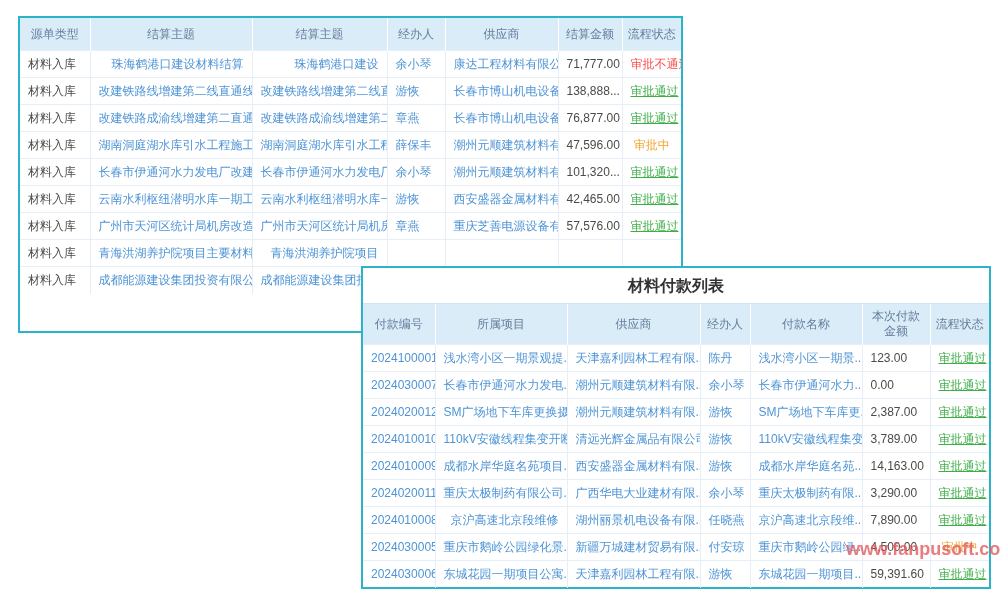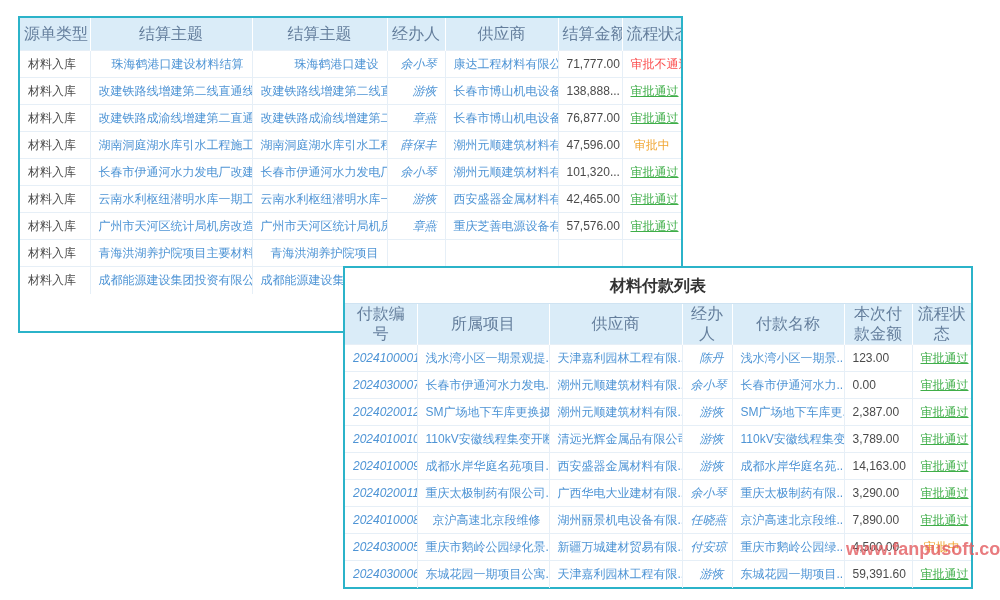--- a/index.html
+++ b/index.html
@@ -7,38 +7,38 @@
     width:1000px;height:600px;position:relative;overflow:hidden;background:#ffffff;
     font-family:"Liberation Sans","DejaVu Sans",sans-serif;
     --cyan:#2bb3c9; --hbg:#daecf8; --htext:#647e9c; --link:#4e94d5; --text:#4a4a4a;
     --green:#3fae49; --orange:#f0a42e; --red:#fb4b4b; --line:#e6eff7; --titleline:#cfe3f2;
   }
   .panel{position:absolute;background:#ffffff;border:2px solid var(--cyan);box-sizing:border-box;}
   .panel-title{font-size:16px;font-weight:bold;color:#333;text-align:center;border-bottom:1px solid var(--titleline);}
   #sp .panel-title{height:37px;line-height:37px;}
   #pp .panel-title{height:35px;line-height:35px;}
   table{border-collapse:collapse;table-layout:fixed;width:100%;}
-  th{background:var(--hbg);color:var(--htext);font-weight:normal;font-size:16px;text-align:center;
+  th{background:var(--hbg);color:var(--htext);font-weight:normal;font-size:12px;text-align:center;
      border-left:1px solid rgba(255,255,255,.9);padding:0 4px;overflow:hidden;}
   th:first-child{border-left:none;}
   #sp th{height:32px;white-space:nowrap;}
   #pp th{height:40px;line-height:1.25;}
   td{height:27px;font-size:12px;padding:0 8px;white-space:nowrap;overflow:hidden;
      border-top:1px solid var(--line);border-left:1px solid var(--line);box-sizing:border-box;}
   td:first-child{border-left:none;}
   .lt{text-align:right;color:var(--link);}
-  .ct{text-align:right;color:var(--link);font-style:italic;}
+  .ct{text-align:left;color:var(--link);}
   .dk{color:var(--text);}
   .amt{text-align:left;color:var(--text);}
   .st{text-align:center;}
   .st-pass{color:var(--green);text-decoration:underline;}
   .st-pending{color:var(--orange);text-align:right;}
   .st-fail{color:var(--red);}
   #sp{left:18px;top:16px;width:665px;height:317px;z-index:1;}
-  #pp{left:343px;top:266px;width:630px;height:323px;z-index:2;}
+  #pp{left:361px;top:266px;width:630px;height:323px;z-index:2;}
   .watermark{position:absolute;left:846px;top:538px;width:152px;z-index:5;opacity:.88;text-align:center;}
   .wm-row{display:flex;align-items:center;justify-content:flex-start;height:34px;}
   .wm-icon{display:inline-block;width:14px;height:14px;border:7px solid rgba(226,80,75,.85);
      border-right-color:transparent;border-radius:50%;transform:rotate(-30deg);margin-right:2px;}
   .wm-brand{font-size:27px;font-weight:bold;letter-spacing:1px;color:rgba(226,150,156,.6);
      -webkit-text-stroke:1px rgba(203,105,112,.75);white-space:nowrap;}
   .wm-url{font-size:18px;font-weight:bold;color:rgba(226,89,93,.9);margin-top:1px;white-space:nowrap;}
 </style>
 </head>
 <body style="--cyan: #2bb3c9; --hbg: #daecf8; --htext: #647e9c; --link: #4e94d5; --text: #4a4a4a; --green: #3fae49; --orange: #f0a42e; --red: #fb4b4b;">

